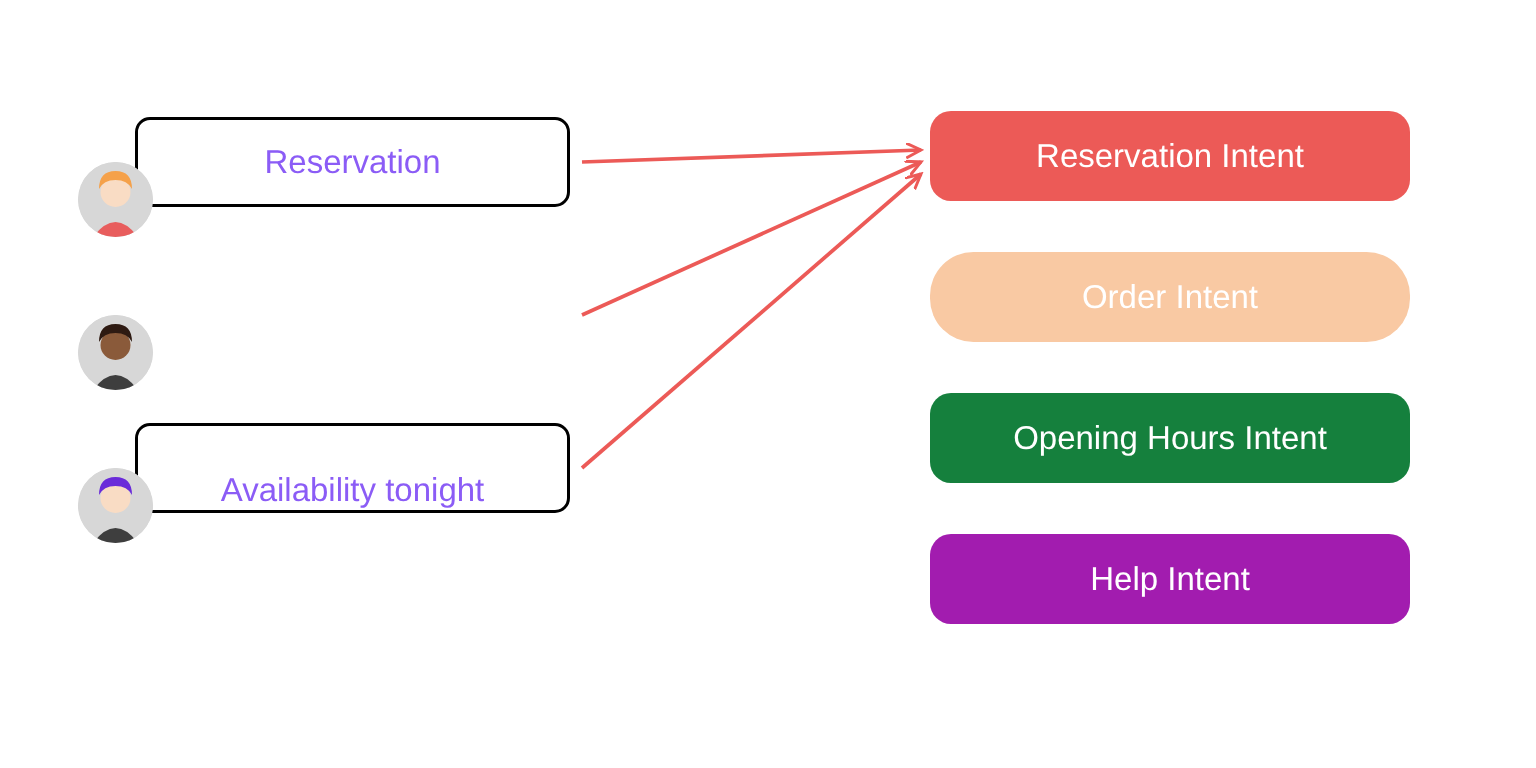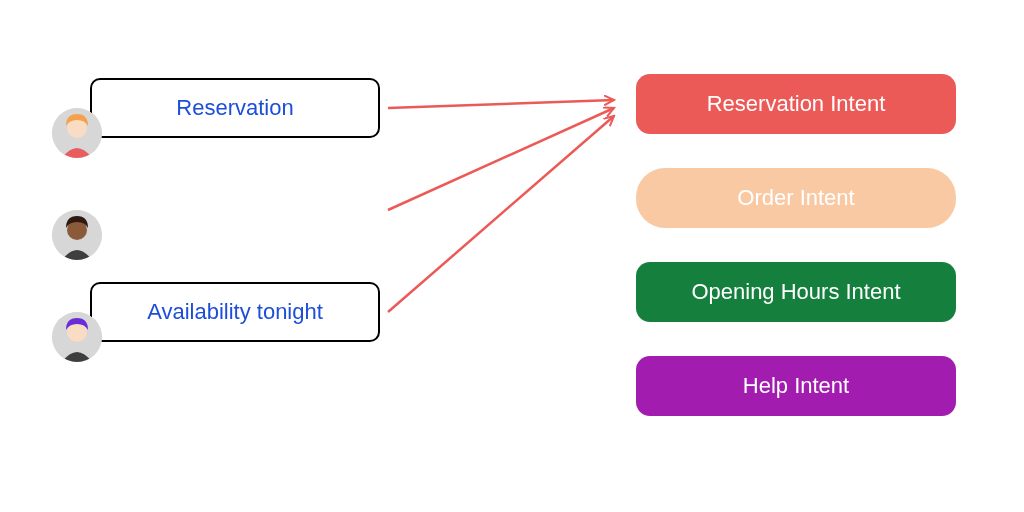--- a/index.html
+++ b/index.html
@@ -23,21 +23,21 @@
     left: 90px;
     width: 290px;
     height: 60px;
     border: 2px solid #000;
     border-radius: 10px;
     background: #fff;
     display: flex;
     align-items: center;
     justify-content: center;
     font-size: 22px;
-    color: #1d4ed8;
+    color: #8b5cf6;
     box-sizing: border-box;
   }
   .avatar {
     position: absolute;
     width: 50px;
     height: 50px;
     border-radius: 50%;
     background: #d7d7d7;
     left: 52px;
     overflow: hidden;
@@ -52,21 +52,20 @@
     border-radius: 14px;
     display: flex;
     align-items: center;
     justify-content: center;
     font-size: 22px;
     color: #fff;
     box-sizing: border-box;
     text-align: right;
     line-height: 1.1;
     padding: 0 10px;
-    margin-left: 16px;
   }
   svg.arrows {
     position: absolute;
     left: 0; top: 0;
     width: 1024px; height: 512px;
     pointer-events: none;
   }
 </style>
 </head>
 <body>
@@ -87,21 +86,21 @@
 
   <div class="avatar" id="avatar-1" style="top: 210px;">
       <svg viewBox="0 0 50 50">
         <circle cx="25" cy="25" r="25" fill="#d7d7d7"></circle>
         <path d="M10 50 Q25 30 40 50 Z" fill="#3e3e3e"></path>
         <circle cx="25" cy="20" r="10" fill="#8a5a3a"></circle>
         <path d="M14 18 Q14 6 25 6 Q36 6 36 18 Q33 12 25 12 Q17 12 14 18 Z" fill="#2e1a12"></path>
       </svg>
     </div>
 
-  <div class="utter" id="utter-2" style="top: 282px;">
+  <div class="utter" id="utter-2" style="top: 282px; align-items: flex-end;">
     <span>Availability tonight</span>
   </div>
   <div class="avatar" id="avatar-2" style="top: 312px;">
       <svg viewBox="0 0 50 50">
         <circle cx="25" cy="25" r="25" fill="#d7d7d7"></circle>
         <path d="M10 50 Q25 30 40 50 Z" fill="#3e3e3e"></path>
         <circle cx="25" cy="20" r="10" fill="#f9dcc4"></circle>
         <path d="M14 18 Q14 6 25 6 Q36 6 36 18 Q33 12 25 12 Q17 12 14 18 Z" fill="#6a2bd9"></path>
       </svg>
     </div>

